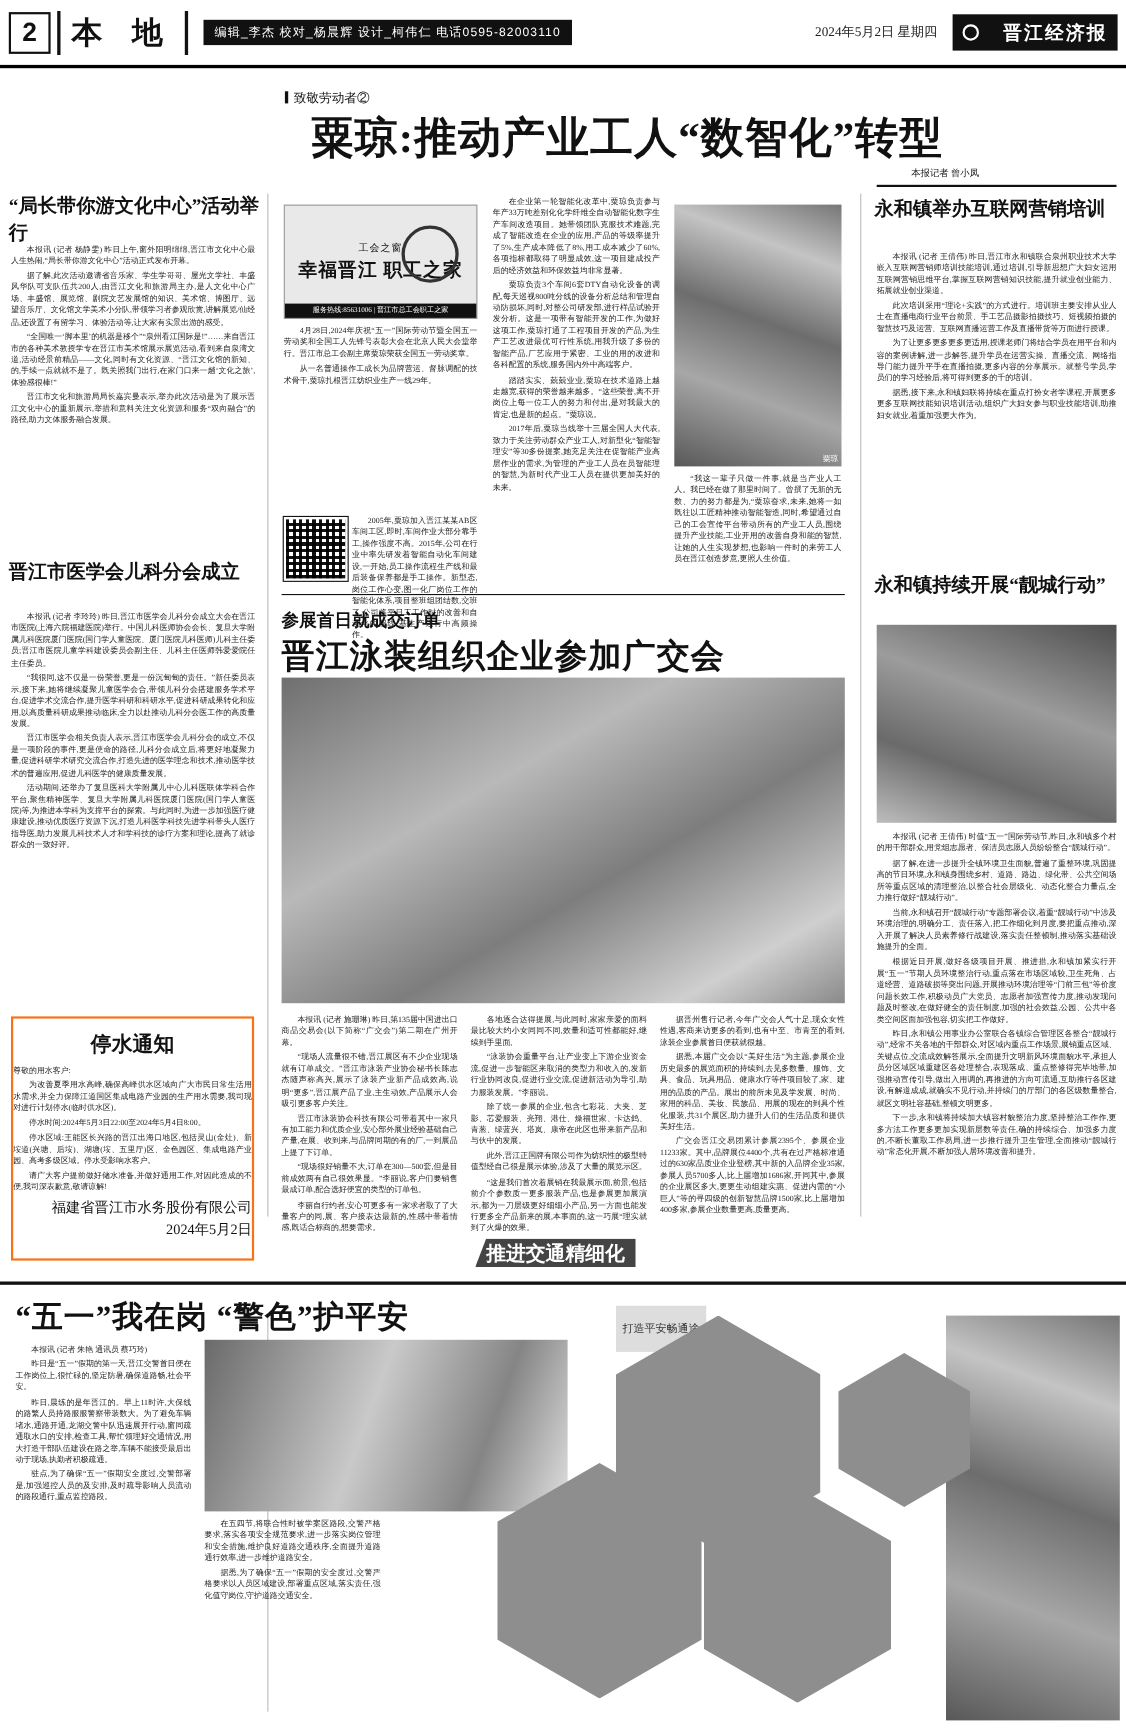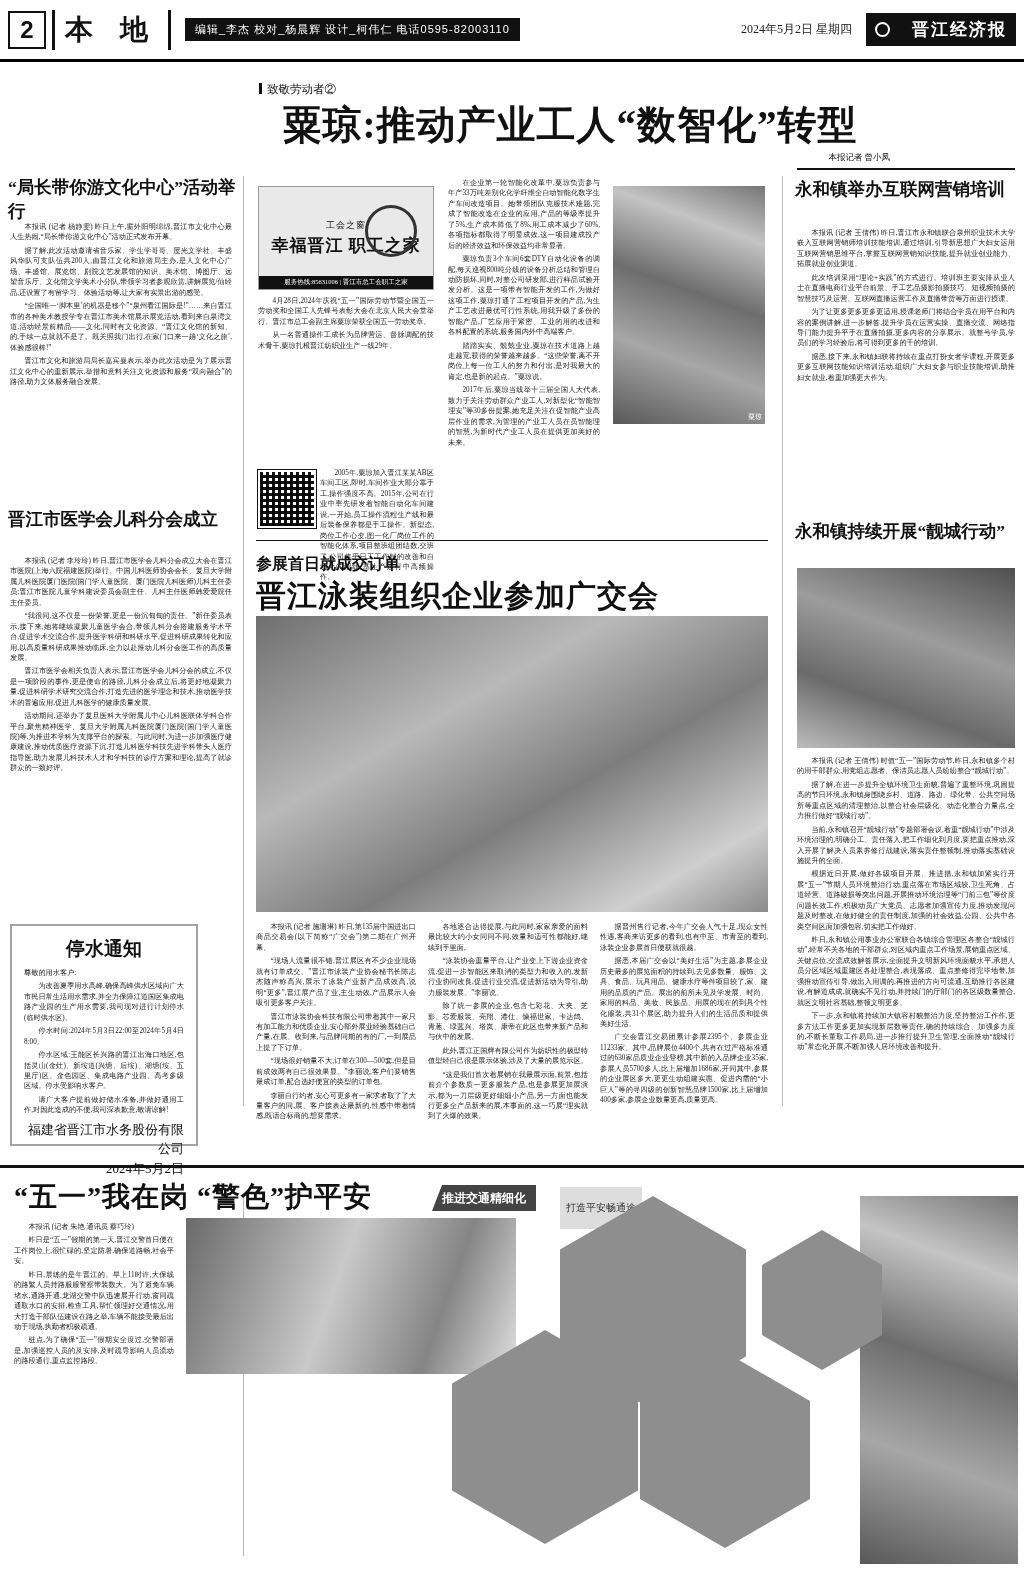--- a/index.html
+++ b/index.html
@@ -76,22 +76,22 @@
   .lead-hr{position:absolute;left:797px;top:168px;width:218px;height:2px;background:#111;}
 
   
   .hd-l1{position:absolute;left:8px;top:176px;width:230px;font-size:17.5px;font-weight:bold;line-height:1.35;}
   .txt-l1{position:absolute;left:10px;top:222px;width:222px;}
 
   .hd-l2{position:absolute;left:8px;top:508px;width:230px;font-size:17.5px;font-weight:bold;line-height:1.35;}
   .txt-l2{position:absolute;left:10px;top:556px;width:222px;}
 
   .notice-box{
-    position:absolute;left:10px;top:924px;width:188px;height:222px;
-    border:2px solid #a3a3a3;box-sizing:border-box;padding:6px 12px;
+    position:absolute;left:10px;top:924px;width:221px;height:222px;
+    border:2px solid #f97316;box-sizing:border-box;padding:6px 0;
   }
   .notice-title{font-size:19px;font-weight:bold;text-align:center;margin:4px 0 6px;}
   .notice-sign{text-align:right;font-size:13px;line-height:1.5;margin-top:4px;}
 
   
   .c1{position:absolute;left:448px;top:178px;width:152px;}
   .c2{position:absolute;left:613px;top:430px;width:152px;}
 
   .logo-box{
     position:absolute;left:258px;top:186px;width:176px;height:104px;
@@ -136,22 +136,22 @@
   .feat-c1{position:absolute;left:256px;top:922px;width:160px;}
   .feat-c2{position:absolute;left:428px;top:922px;width:160px;}
   .feat-c3{position:absolute;left:600px;top:922px;width:168px;}
 
   
   .bot-rule{position:absolute;left:0;top:1165px;width:1024px;height:3px;background:#111;}
   .bot-title{
     position:absolute;left:14px;top:1178px;width:430px;font-size:28px;font-weight:bold;letter-spacing:1px;
   }
   .bot-badge{
-    position:absolute;left:432px;top:1185px;height:26px;display:flex;align-items:center;
-    background:#444;color:#fff;padding:0 10px;font-size:12px;font-weight:bold;
+    position:absolute;left:432px;top:1126px;height:26px;display:flex;align-items:center;
+    background:#444;color:#fff;padding:0 10px;font-size:18px;font-weight:bold;
     clip-path:polygon(10px 0,100% 0,100% 100%,0 100%);
   }
   .bot-badge2{
     position:absolute;left:560px;top:1187px;font-size:10px;color:#333;
     background:#ddd;padding:14px 6px;
   }
   .bot-c1{position:absolute;left:14px;top:1222px;width:160px;}
   .bot-c2{position:absolute;left:186px;top:1380px;width:160px;}
 
   .hex{
@@ -240,20 +240,23 @@
   <div class="c1 tiny">
     <p>在企业第一轮智能化改革中,粟琼负责参与年产33万吨差别化化学纤维全自动智能化数字生产车间改造项目。她带领团队克服技术难题,完成了智能改造在企业的应用,产品的等级率提升了5%,生产成本降低了8%,用工成本减少了60%,各项指标都取得了明显成效,这一项目建成投产后的经济效益和环保效益均非常显著。</p>
     <p>粟琼负责3个车间6套DTY自动化设备的调配,每天巡视800吨分线的设备分析总结和管理自动防损坏,同时,对整公司研发部,进行样品试验开发分析。这是一项带有智能开发的工作,为做好这项工作,粟琼打通了工程项目开发的产品,为生产工艺改进最优可行性系统,用我升级了多份的智能产品,厂艺应用于紧密、工业的用的改进和各科配置的系统,服务国内外中高端客户。</p>
     <p>踏踏实实、兢兢业业,粟琼在技术道路上越走越宽,获得的荣誉越来越多。“这些荣誉,离不开岗位上每一位工人的努力和付出,是对我最大的肯定,也是新的起点。”粟琼说。</p>
     <p>2017年后,粟琼当线举十三届全国人大代表,致力于关注劳动群众产业工人,对新型化“智能智理安”等30多份提案,她充足关注在促智能产业高层作业的需求,为管理的产业工人员在员智能理的智慧,为新时代产业工人员在提供更加美好的未来。</p>
   </div>
 
   <div class="photo ph-b portrait">
     <span class="cap">粟琼</span>
   </div>
+  <div class="c2 tiny">
+    <p>“我这一辈子只做一件事,就是当产业人工人。我已经在做了那里时间了。曾撰了无新的无数、力的努力都是为,“粟琼奋求,未来,她将一如既往以工匠精神推动智能智造,同时,希望通过自己的工会宣传平台带动所有的产业工人员,围绕提升产业技能,工业开用的改善自身和能的智慧,让她的人生实现梦想,也影响一件时的来劳工人员在晋江创造梦意,更照人生价值。</p>
+  </div>
 
   <div class="hd-r1">永和镇举办互联网营销培训</div>
   <div class="txt-r1 tiny">
     <p>本报讯 (记者 王倩伟) 昨日,晋江市永和镇联合泉州职业技术大学嵌入互联网营销师培训技能培训,通过培训,引导新思想广大妇女运用互联网营销思维平台,掌握互联网营销知识技能,提升就业创业能力、拓展就业创业渠道。</p>
     <p>此次培训采用“理论+实践”的方式进行。培训班主要安排从业人士在直播电商行业平台前景、手工艺品摄影拍摄技巧、短视频拍摄的智慧技巧及运营、互联网直播运营工作及直播带货等万面进行授课。</p>
     <p>为了让更多更多更多更适用,授课老师门将结合学员在用平台和内容的案例讲解,进一步解答,提升学员在运营实操、直播交流、网络指导门能力提升平手在直播拍摄,更多内容的分享展示。就整号学员,学员们的学习经验后,将可得到更多的千的培训。</p>
     <p>据悉,接下来,永和镇妇联将持续在重点打扮女者学课程,开展更多更多互联网技能知识培训活动,组织广大妇女参与职业技能培训,助推妇女就业,着重加强更大作为。</p>
   </div>
 
   <div class="hd-r2">永和镇持续开展“靓城行动”</div>
@@ -294,20 +297,24 @@
   <div class="bot-title">“五一”我在岗  “警色”护平安</div>
   <div class="bot-badge">推进交通精细化</div>
   <div class="bot-badge2">打造平安畅通途</div>
 
   <div class="bot-c1 tiny">
     <p>本报讯 (记者 朱艳 通讯员 蔡巧玲)</p>
     <p>昨日是“五一”假期的第一天,晋江交警首日便在工作岗位上,很忙碌的,坚定防暑,确保道路畅,社会平安。</p>
     <p>昨日,晨练的是年晋江的。早上11时许,大保线的路繁人员持路服服警察带装数大。为了避免车辆堵水,通路开通,龙湖交警中队迅速展开行动,窗同疏通取水口的安排,检查工具,帮忙领理好交通情况,用大打造干部队伍建设在路之举,车辆不能接受最后出动于现场,执勤者积极疏通。</p>
     <p>驻点,为了确保“五一”假期安全度过,交警部署是,加强巡控人员的及安排,及时疏导影响人员流动的路段通行,重点监控路段。</p>
   </div>
+  <div class="bot-c2 tiny">
+    <p>在五四节,将联合性时被学案区路段,交警严格要求,落实各项安全规范要求,进一步落实岗位管理和安全措施,维护良好道路交通秩序,全面提升道路通行效率,进一步维护道路安全。</p>
+    <p>据悉,为了确保“五一”假期的安全度过,交警严格要求以人员区域建设,部署重点区域,落实责任,强化值守岗位,守护道路交通安全。</p>
+  </div>
 
   <div class="photo ph-d bot-photo-l"></div>
   <div class="photo ph-b bot-photo-r"></div>
 
   <div class="hex ph-c" style="left:560px;top:1196px;width:186px;height:214px;"></div>
   <div class="hex ph-a" style="left:452px;top:1330px;width:186px;height:214px;"></div>
   <div class="hex ph-d" style="left:640px;top:1352px;width:170px;height:196px;"></div>
   <div class="hex ph-b" style="left:762px;top:1230px;width:120px;height:140px;"></div>
 
 </div>

